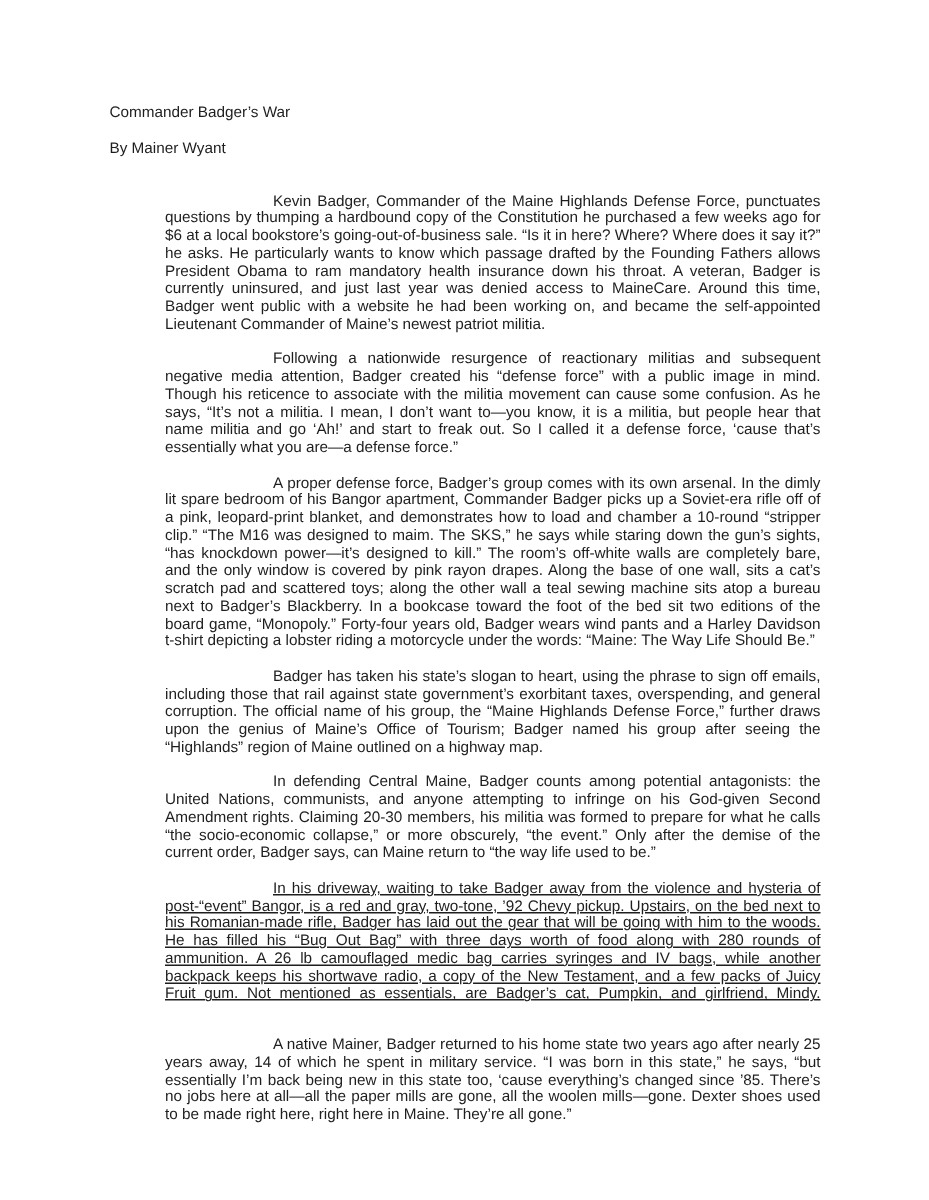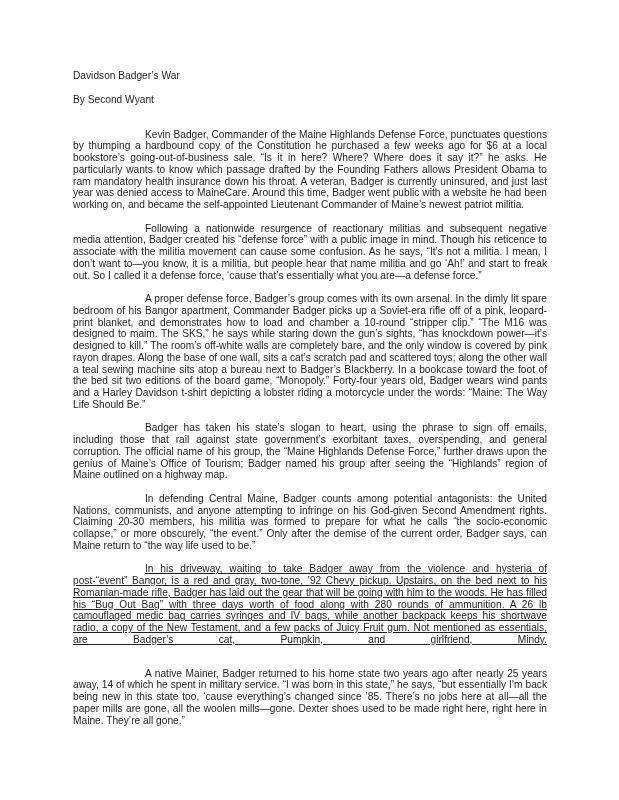--- a/index.html
+++ b/index.html
@@ -4,30 +4,30 @@
 <style>
   html, body { margin: 0; padding: 0; background: #ffffff; }
   body { width: 619px; height: 800px; overflow: hidden; position: relative; }
   .page {
     position: absolute; left: 73px; top: 70px; width: 474px;
     font-family: "Liberation Sans", sans-serif;
     font-size: 10.2px; line-height: 11.75px; color: #1e1e1e;
   }
   .title { margin: 0; font-weight: normal; font-size: 10.2px; }
   .byline { margin: 12px 0 0 0; }
-  .body { margin-top: 23px; }
+  .body { margin-top: 23px; margin-left: 37px; }
   .para { margin: 0 0 11.75px 0; text-align: justify; text-indent: 72px; }
   .para.last-justify { text-align-last: justify; text-decoration: underline; }
 </style>
 </head>
 <body>
 
 <div class="page">
-  <p class="title">Davidson Badger’s War</p>
-  <p class="byline">By Second Wyant</p>
+  <p class="title">Commander Badger’s War</p>
+  <p class="byline">By Mainer Wyant</p>
   <div class="body">
     <p class="para">Kevin Badger, Commander of the Maine Highlands Defense Force, punctuates questions by thumping a hardbound copy of the Constitution he purchased a few weeks ago for $6 at a local bookstore’s going-out-of-business sale. “Is it in here? Where? Where does it say it?” he asks. He particularly wants to know which passage drafted by the Founding Fathers allows President Obama to ram mandatory health insurance down his throat. A veteran, Badger is currently uninsured, and just last year was denied access to MaineCare. Around this time, Badger went public with a website he had been working on, and became the self-appointed Lieutenant Commander of Maine’s newest patriot militia.</p>
     <p class="para">Following a nationwide resurgence of reactionary militias and subsequent negative media attention, Badger created his “defense force” with a public image in mind. Though his reticence to associate with the militia movement can cause some confusion. As he says, “It’s not a militia. I mean, I don’t want to—you know, it is a militia, but people hear that name militia and go ‘Ah!’ and start to freak out. So I called it a defense force, ‘cause that’s essentially what you are—a defense force.”</p>
     <p class="para">A proper defense force, Badger’s group comes with its own arsenal. In the dimly lit spare bedroom of his Bangor apartment, Commander Badger picks up a Soviet-era rifle off of a pink, leopard-print blanket, and demonstrates how to load and chamber a 10-round “stripper clip.” “The M16 was designed to maim. The SKS,” he says while staring down the gun’s sights, “has knockdown power—it’s designed to kill.” The room’s off-white walls are completely bare, and the only window is covered by pink rayon drapes. Along the base of one wall, sits a cat’s scratch pad and scattered toys; along the other wall a teal sewing machine sits atop a bureau next to Badger’s Blackberry. In a bookcase toward the foot of the bed sit two editions of the board game, “Monopoly.” Forty-four years old, Badger wears wind pants and a Harley Davidson t-shirt depicting a lobster riding a motorcycle under the words: “Maine: The Way Life Should Be.”</p>
     <p class="para">Badger has taken his state’s slogan to heart, using the phrase to sign off emails, including those that rail against state government’s exorbitant taxes, overspending, and general corruption. The official name of his group, the “Maine Highlands Defense Force,” further draws upon the genius of Maine’s Office of Tourism; Badger named his group after seeing the “Highlands” region of Maine outlined on a highway map.</p>
     <p class="para">In defending Central Maine, Badger counts among potential antagonists: the United Nations, communists, and anyone attempting to infringe on his God-given Second Amendment rights. Claiming 20-30 members, his militia was formed to prepare for what he calls “the socio-economic collapse,” or more obscurely, “the event.” Only after the demise of the current order, Badger says, can Maine return to “the way life used to be.”</p>
     <p class="para last-justify">In his driveway, waiting to take Badger away from the violence and hysteria of post-“event” Bangor, is a red and gray, two-tone, ’92 Chevy pickup. Upstairs, on the bed next to his Romanian-made rifle, Badger has laid out the gear that will be going with him to the woods. He has filled his “Bug Out Bag” with three days worth of food along with 280 rounds of ammunition. A 26 lb camouflaged medic bag carries syringes and IV bags, while another backpack keeps his shortwave radio, a copy of the New Testament, and a few packs of Juicy Fruit gum. Not mentioned as essentials, are Badger’s cat, Pumpkin, and girlfriend, Mindy.</p>
     <p class="para" style="margin-top:22px;">A native Mainer, Badger returned to his home state two years ago after nearly 25 years away, 14 of which he spent in military service. “I was born in this state,” he says, “but essentially I’m back being new in this state too, ‘cause everything’s changed since ’85. There’s no jobs here at all—all the paper mills are gone, all the woolen mills—gone. Dexter shoes used to be made right here, right here in Maine. They’re all gone.”</p>
   </div>
 </div>

